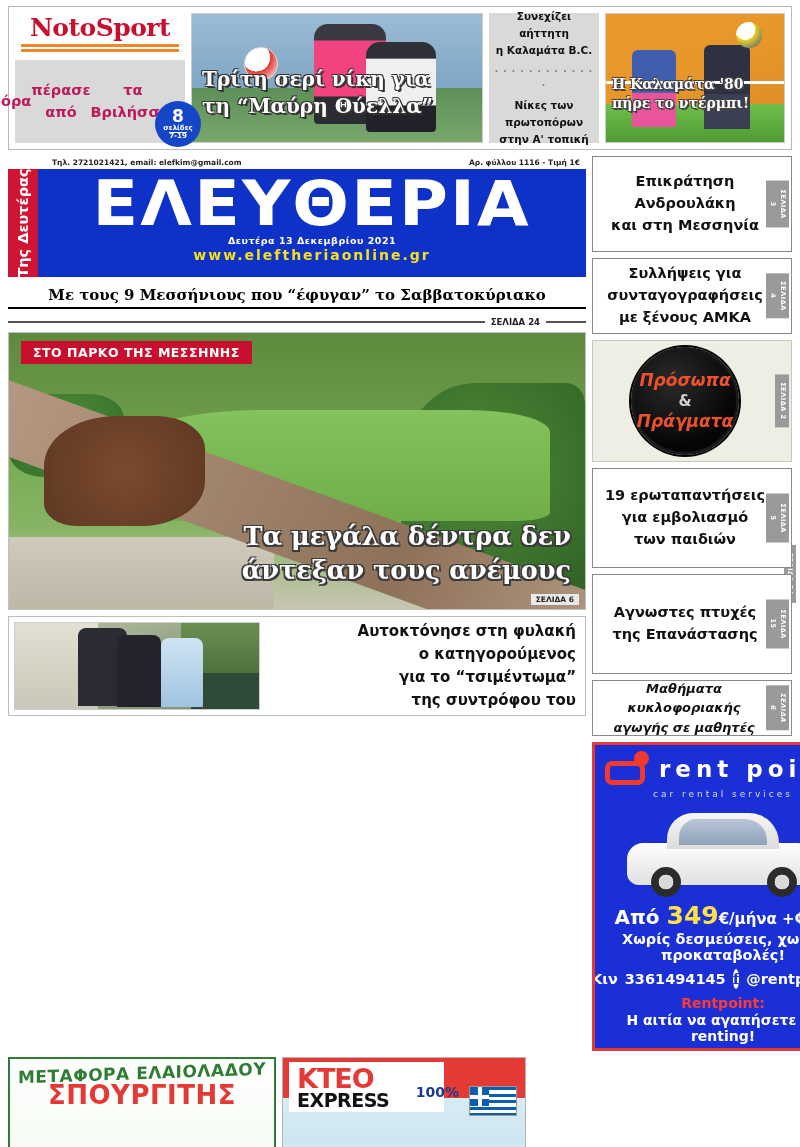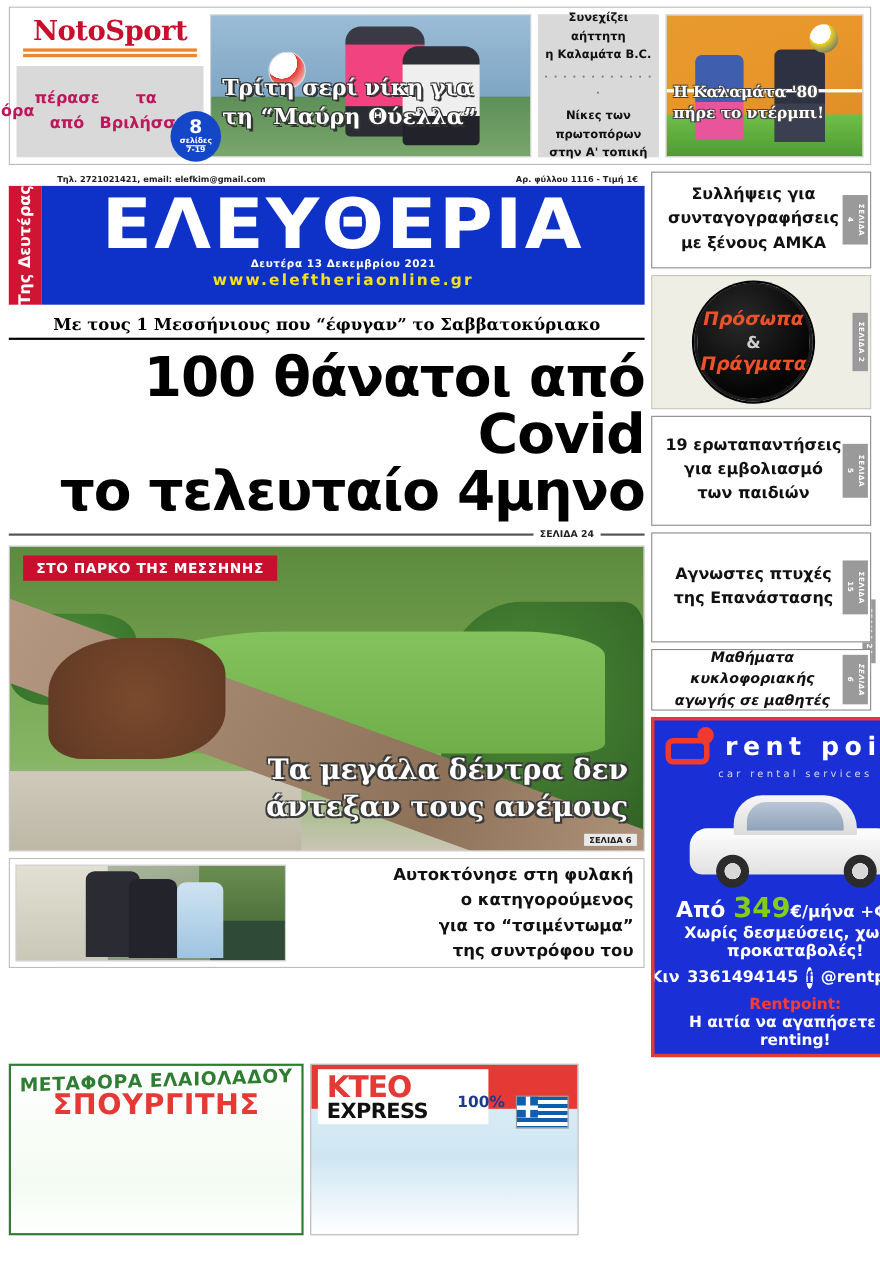--- a/index.html
+++ b/index.html
@@ -243,21 +243,21 @@
     background: linear-gradient(180deg,#ffffff,#e0e0e0); border-radius: 16px 22px 12px 12px; }
   .rp-car .top { position:absolute; left:44px; bottom:50px; width:112px; height:36px;
     background: linear-gradient(180deg,#f7f7f7,#dcdcdc); border-radius: 26px 30px 0 0; }
   .rp-car .win { position:absolute; left:56px; bottom:54px; width:88px; height:26px;
     background: linear-gradient(180deg,#b9c6d6,#8fa3ba); border-radius: 18px 22px 0 0; }
   .rp-car .w1 { position:absolute; left:28px; bottom:2px; width:30px; height:30px; border-radius:50%;
     background: radial-gradient(circle, #d8d8d8 34%, #2b2b2b 36%); }
   .rp-car .w2 { position:absolute; right:26px; bottom:2px; width:30px; height:30px; border-radius:50%;
     background: radial-gradient(circle, #d8d8d8 34%, #2b2b2b 36%); }
   .rp-price { text-align:center; color:#fff; font-weight:bold; font-size:20px; margin-top:2px;}
-  .rp-price .num { color:#84cc16; font-size:25px; }
+  .rp-price .num { color:#fde047; font-size:25px; }
   .rp-price .u { font-size:15px; }
   .rp-line2 { text-align:center; color:#fff; font-weight:bold; font-size:14.5px; margin-top:1px;}
   .rp-line3 { text-align:center; color:#fff; font-weight:bold; font-size:14.5px; margin-top:6px;
     display:flex; align-items:center; justify-content:center; gap:7px;}
   .fb { width:20px; height:20px; border-radius:50%; background:#fff; color:#1a2fd6;
     font-weight:bold; font-size:15px; line-height:20px; text-align:center;
     font-family:"DejaVu Serif","Liberation Serif",serif;}
   .rp-tag { text-align:center; color:#ff3b2f; font-weight:bold; font-size:14px; margin-top:6px;}
   .rp-tag2 { text-align:center; color:#fff; font-weight:bold; font-size:14px; margin-top:1px;}
 </style>
@@ -335,25 +335,21 @@
         <div class="mh-side">
           <span>Της Δευτέρας</span>
         </div>
         <div class="mh-main">
           <div class="mh-title">ΕΛΕΥΘΕΡΙΑ</div>
           <div class="mh-date">Δευτέρα 13 Δεκεμβρίου 2021</div>
           <div class="mh-url">www.eleftheriaonline.gr</div>
         </div>
       </div>
 
-      <div class="kicker">Με τους 1 Μεσσήνιους που “έφυγαν” το Σαββατοκύριακο</div>
-      <div class="headline">
-        <div>100 θάνατοι από Covid</div>
-        <div>το τελευταίο 4μηνο</div>
-      </div>
+      <div class="kicker">Με τους 9 Μεσσήνιους που “έφυγαν” το Σαββατοκύριακο</div>
 
       <div class="sel-rule">
         <div class="ln"></div>
         <div class="tx">ΣΕΛΙΔΑ 24</div>
         <div class="ln s"></div>
       </div>
 
       <div class="bigphoto">
         <div class="bp-trees"></div>
         <div class="bp-hedge-r"></div>
@@ -384,22 +380,30 @@
           <div>ο κατηγορούμενος</div>
           <div>για το “τσιμέντωμα”</div>
           <div>της συντρόφου του</div>
         </div>
         <div class="pagetab" style="right:4px;">ΣΕΛΙΔΑ 24</div>
       </div>
     </div>
 
     <div class="col-right">
 
-
-      <div class="rbox" style="height:88px;">
+      <div class="rbox" style="height:96px;">
+        <div>
+          <div>Επικράτηση</div>
+          <div>Ανδρουλάκη</div>
+          <div>και στη Μεσσηνία</div>
+        </div>
+        <div class="pagetab">ΣΕΛΙΔΑ 3</div>
+      </div>
+
+      <div class="rbox" style="height:76px;">
         <div>
           <div>Συλλήψεις για</div>
           <div>συνταγογραφήσεις</div>
           <div>με ξένους ΑΜΚΑ</div>
         </div>
         <div class="pagetab">ΣΕΛΙΔΑ 4</div>
       </div>
 
       <div class="rbox shaded" style="height:122px;">
         <div class="circle-badge">

